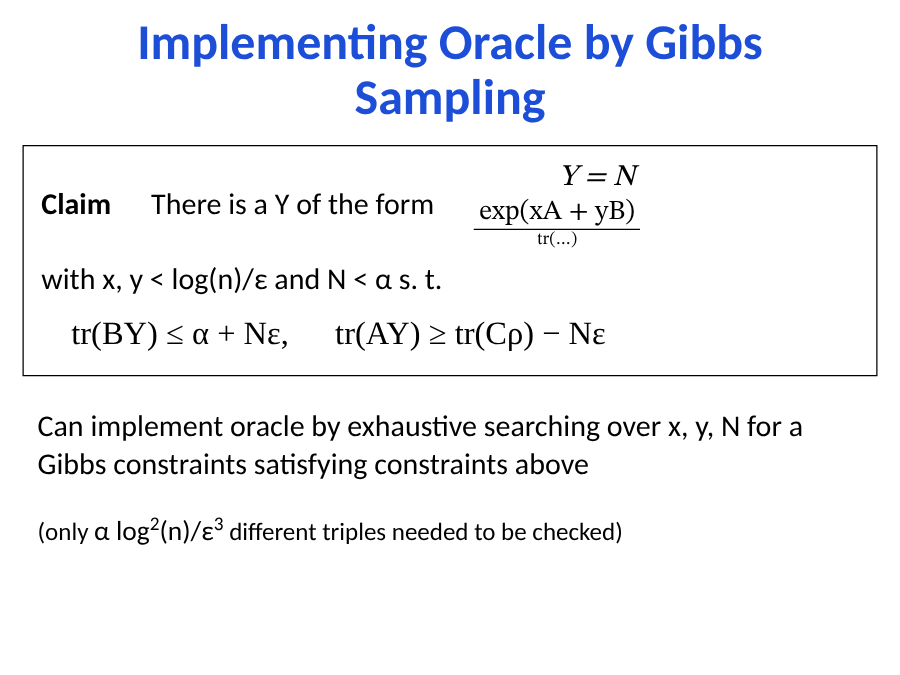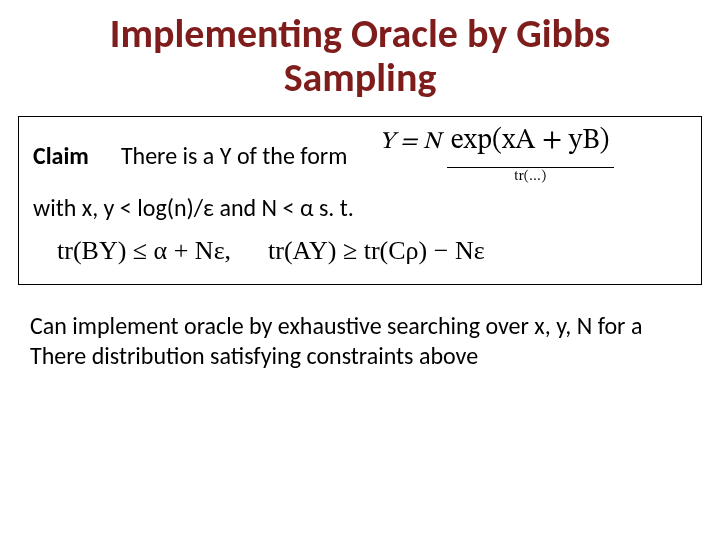--- a/index.html
+++ b/index.html
@@ -1,21 +1,21 @@
 <!DOCTYPE html>
 <html><head>
 <meta charset="utf-8">
 <style>
   * { margin: 0; padding: 0; box-sizing: border-box; }
   html, body { width: 720px; height: 540px; background: #fff; font-family: Calibri, "Segoe UI", Arial, sans-serif; color: #000; }
   .slide { width: 720px; height: 540px; position: relative; padding: 0; }
   .title {
     font-size: 40px;
     font-weight: 700;
-    color: #7f1d1d;
+    color: #1d4ed8;
     text-align: center;
     line-height: 1.1;
     padding: 12px 30px 6px 30px;
   }
   .claim-box {
     margin: 10px 18px 0 18px;
     border: 1.5px solid #000;
     padding: 10px 14px 18px 14px;
   }
   .claim-line1 {
@@ -23,31 +23,32 @@
     display: flex;
     align-items: center;
     gap: 32px;
     flex-wrap: nowrap;
   }
   .claim-label { font-weight: 700; }
   .math-block {
     font-family: "Cambria Math", "STIX Two Math", "Latin Modern Math", serif;
     font-size: 24px;
     display: inline-flex;
-    align-items: flex-start;
+    align-items: flex-end;
     gap: 2px;
+    flex-direction: column;
   }
   .frac {
     display: inline-flex;
     flex-direction: column;
     align-items: center;
     line-height: 1.05;
     vertical-align: middle;
   }
-  .frac .num { border-bottom: 1.2px solid #000; padding: 0 4px 11px 4px; font-size: 28px; white-space: nowrap; }
+  .frac .num { border-bottom: 1.2px solid #000; padding: 0 4px 1px 4px; font-size: 22px; white-space: nowrap; }
   .frac .den { padding: 1px 4px 0 4px; font-size: 14px; white-space: nowrap; }
   .claim-line2 {
     font-size: 24px;
     margin-top: 9px;
   }
   .ineq-row {
     font-family: Liberation Serif, serif;
     font-size: 26px;
     margin: 14px 0 0 24px;
     white-space: nowrap;
@@ -86,16 +87,19 @@
       </span>
     </div>
     <div class="claim-line2">with x, y &lt; log(n)/ε and N &lt; α s. t.</div>
     <div class="ineq-row">
       <span>tr(BY) ≤ α + Nε,</span>
       <span style="display:inline-block; width:24px;"></span>
       <span>tr(AY) ≥ tr(Cρ) − Nε</span>
     </div>
   </div>
 
-  <div class="body1">Can implement oracle by exhaustive searching over x, y, N for a There distribution satisfying constraints above</div>
+  <div class="body1">Can implement oracle by exhaustive searching over x, y, N for a Gibbs constraints satisfying constraints above</div>
 
+  <div class="body2">
+    <span class="small">(only </span><span>α log</span><sup>2</sup><span>(n)/ε</span><sup>3</sup><span class="small"> different triples needed to be checked)</span>
+  </div>
 
 </div>
 
 </body></html>

